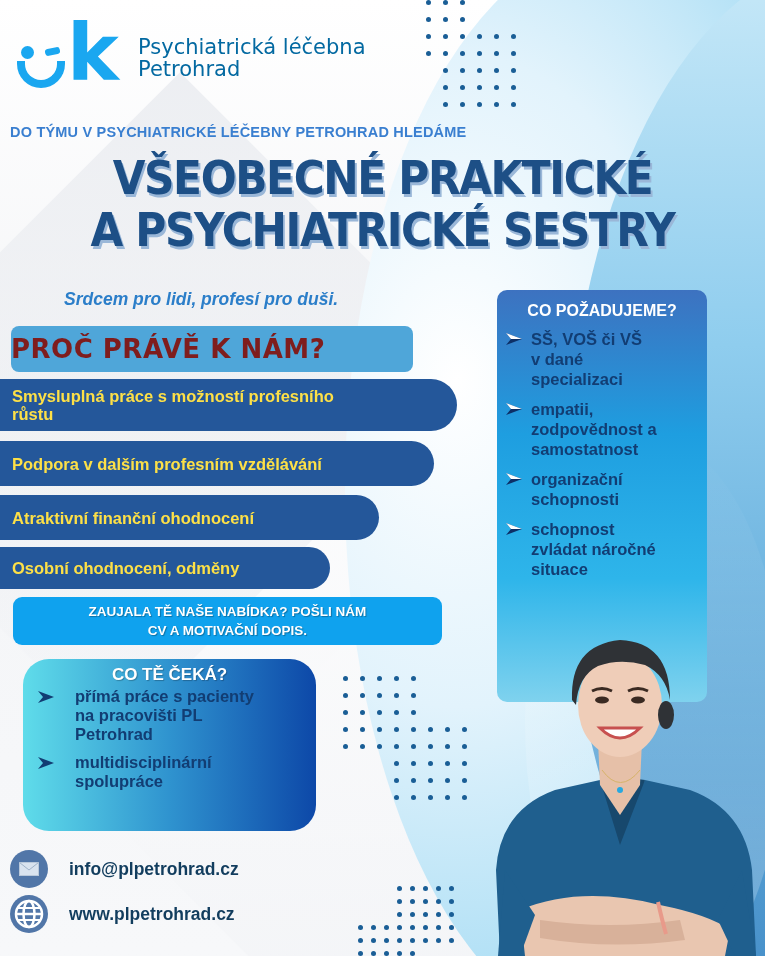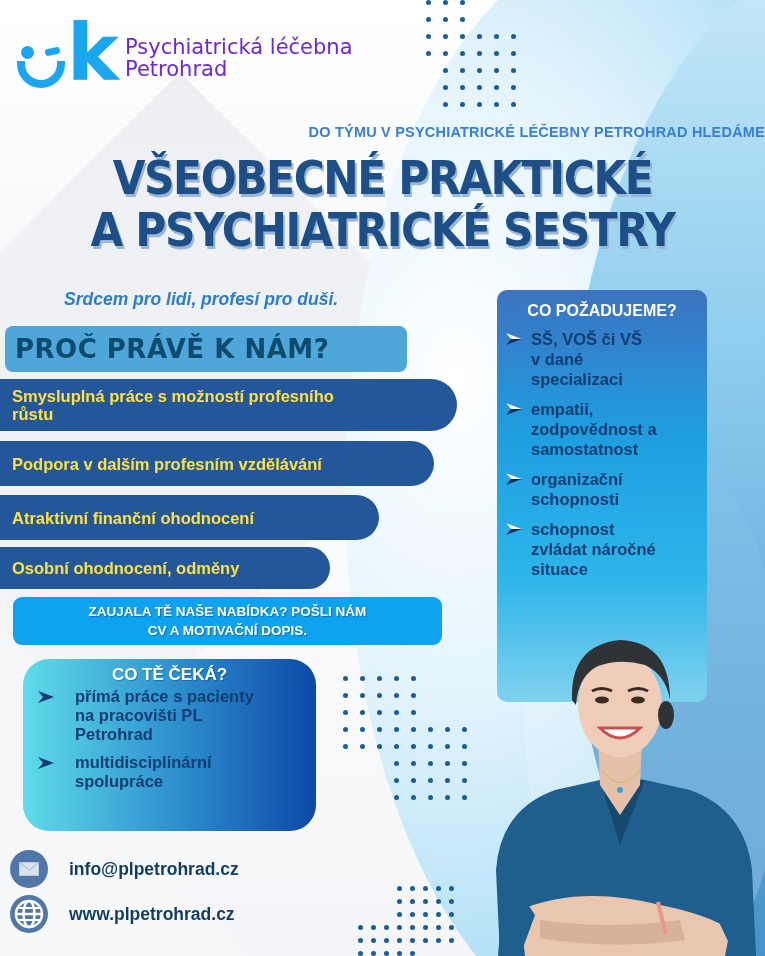--- a/index.html
+++ b/index.html
@@ -13,31 +13,31 @@
   .swoosh-mid { position: absolute; right: -360px; top: -40px; width: 560px; height: 1100px; border-radius: 50%; background: linear-gradient(180deg, #c8e9f8 0%, #8fcdee 35%, #5ea7d8 70%, #3f88c4 100%); }
   .swoosh-white { position: absolute; right: -20px; top: 440px; width: 260px; height: 560px; border-radius: 50%; background: linear-gradient(180deg, rgba(255,255,255,0.0), rgba(255,255,255,0.25)); }
 
   
   .logo { position: absolute; left: 15px; top: 26px; display: flex; align-items: center; gap: 12px; }
   .logo-mark { position: relative; width: 94px; height: 64px; }
   .logo-dot { position: absolute; left: 6px; top: 20px; width: 13px; height: 13px; border-radius: 50%; background: #1aa7f0; }
   .logo-dash { position: absolute; left: 30px; top: 22px; width: 15px; height: 7px; background: #1aa7f0; transform: rotate(-12deg); border-radius: 3px; }
   .logo-smile { position: absolute; left: 2px; top: 35px; width: 48px; height: 27px; border: 8px solid #1aa7f0; border-top: none; border-radius: 0 0 26px 26px; }
   .logo-k { position: absolute; left: 52px; top: -12px; font-family: "DejaVu Sans", sans-serif; font-weight: bold; font-size: 78px; color: #1aa7f0; line-height: 1; }
-  .logo-text { font-family: "DejaVu Sans", sans-serif; font-size: 21px; color: #6d28d9; line-height: 1.05; margin-left: 4px; }
+  .logo-text { font-family: "DejaVu Sans", sans-serif; font-size: 21px; color: #0369a1; line-height: 1.05; margin-left: 17px; }
 
   
   .dots { position: absolute; display: grid; gap: 0; }
   .dot { width: 5px; height: 5px; border-radius: 50%; background: #1a5e96; }
 
-  .eyebrow { position: absolute; left: 0; right: 0; top: 124px; text-align: right; color: #3a7fd0; font-weight: bold; font-size: 14.5px; letter-spacing: 0.2px; padding-left: 10px; margin-left: 48px; }
+  .eyebrow { position: absolute; left: 0; right: 0; top: 124px; text-align: left; color: #3a7fd0; font-weight: bold; font-size: 14.5px; letter-spacing: 0.2px; padding-left: 10px; }
   .headline { position: absolute; left: 0; right: 0; top: 152px; text-align: center; color: #1d4f86; font-family: "DejaVu Sans", sans-serif; font-weight: bold; font-size: 46px; line-height: 52px; letter-spacing: -1.5px; text-shadow: 2px 3px 0 #9ab7d8; transform: scaleX(0.92); }
   .tagline { position: absolute; left: 64px; top: 289px; color: #2b7ec9; font-style: italic; font-weight: bold; font-size: 17.5px; }
 
-  .why-badge { position: absolute; left: 5px; top: 326px; width: 402px; height: 46px; background: #4fa6d9; border-radius: 8px; color: #0c4a6e; font-family: "DejaVu Sans", sans-serif; font-weight: bold; font-size: 26px; line-height: 46px; padding-left: 10px; letter-spacing: 0.5px; }
+  .why-badge { position: absolute; left: 11px; top: 326px; width: 402px; height: 46px; background: #4fa6d9; border-radius: 8px; color: #7f1d1d; font-family: "DejaVu Sans", sans-serif; font-weight: bold; font-size: 26px; line-height: 46px; padding-left: 0; letter-spacing: 0.5px; }
 
   .pill { position: absolute; left: 0; background: #24579a; color: #fde047; font-weight: bold; font-size: 16.5px; border-radius: 0 26px 26px 0; padding-left: 12px; display: flex; align-items: center; line-height: 18px; }
 
   .cta { position: absolute; left: 13px; top: 597px; width: 429px; height: 48px; background: #0fa2ee; border-radius: 9px; color: #fff; font-weight: bold; font-size: 13.5px; text-align: center; line-height: 19px; padding-top: 5px; text-shadow: 1px 1px 1px rgba(0,0,0,0.3); }
   .cta span { display: block; }
 
   .wait-box { position: absolute; left: 23px; top: 659px; width: 293px; height: 172px; border-radius: 26px; background: linear-gradient(90deg, #5fdcea 0%, #2f93cf 50%, #0d48a8 100%); padding: 6px 14px; }
   .wait-title { text-align: center; color: #fff; font-weight: bold; font-size: 17px; margin-bottom: 2px; text-shadow: 1px 1px 1px rgba(0,0,0,0.25); }
   .wait-item { display: flex; gap: 20px; color: #123d73; font-weight: bold; font-size: 16.5px; line-height: 19px; margin-bottom: 9px; }
 

